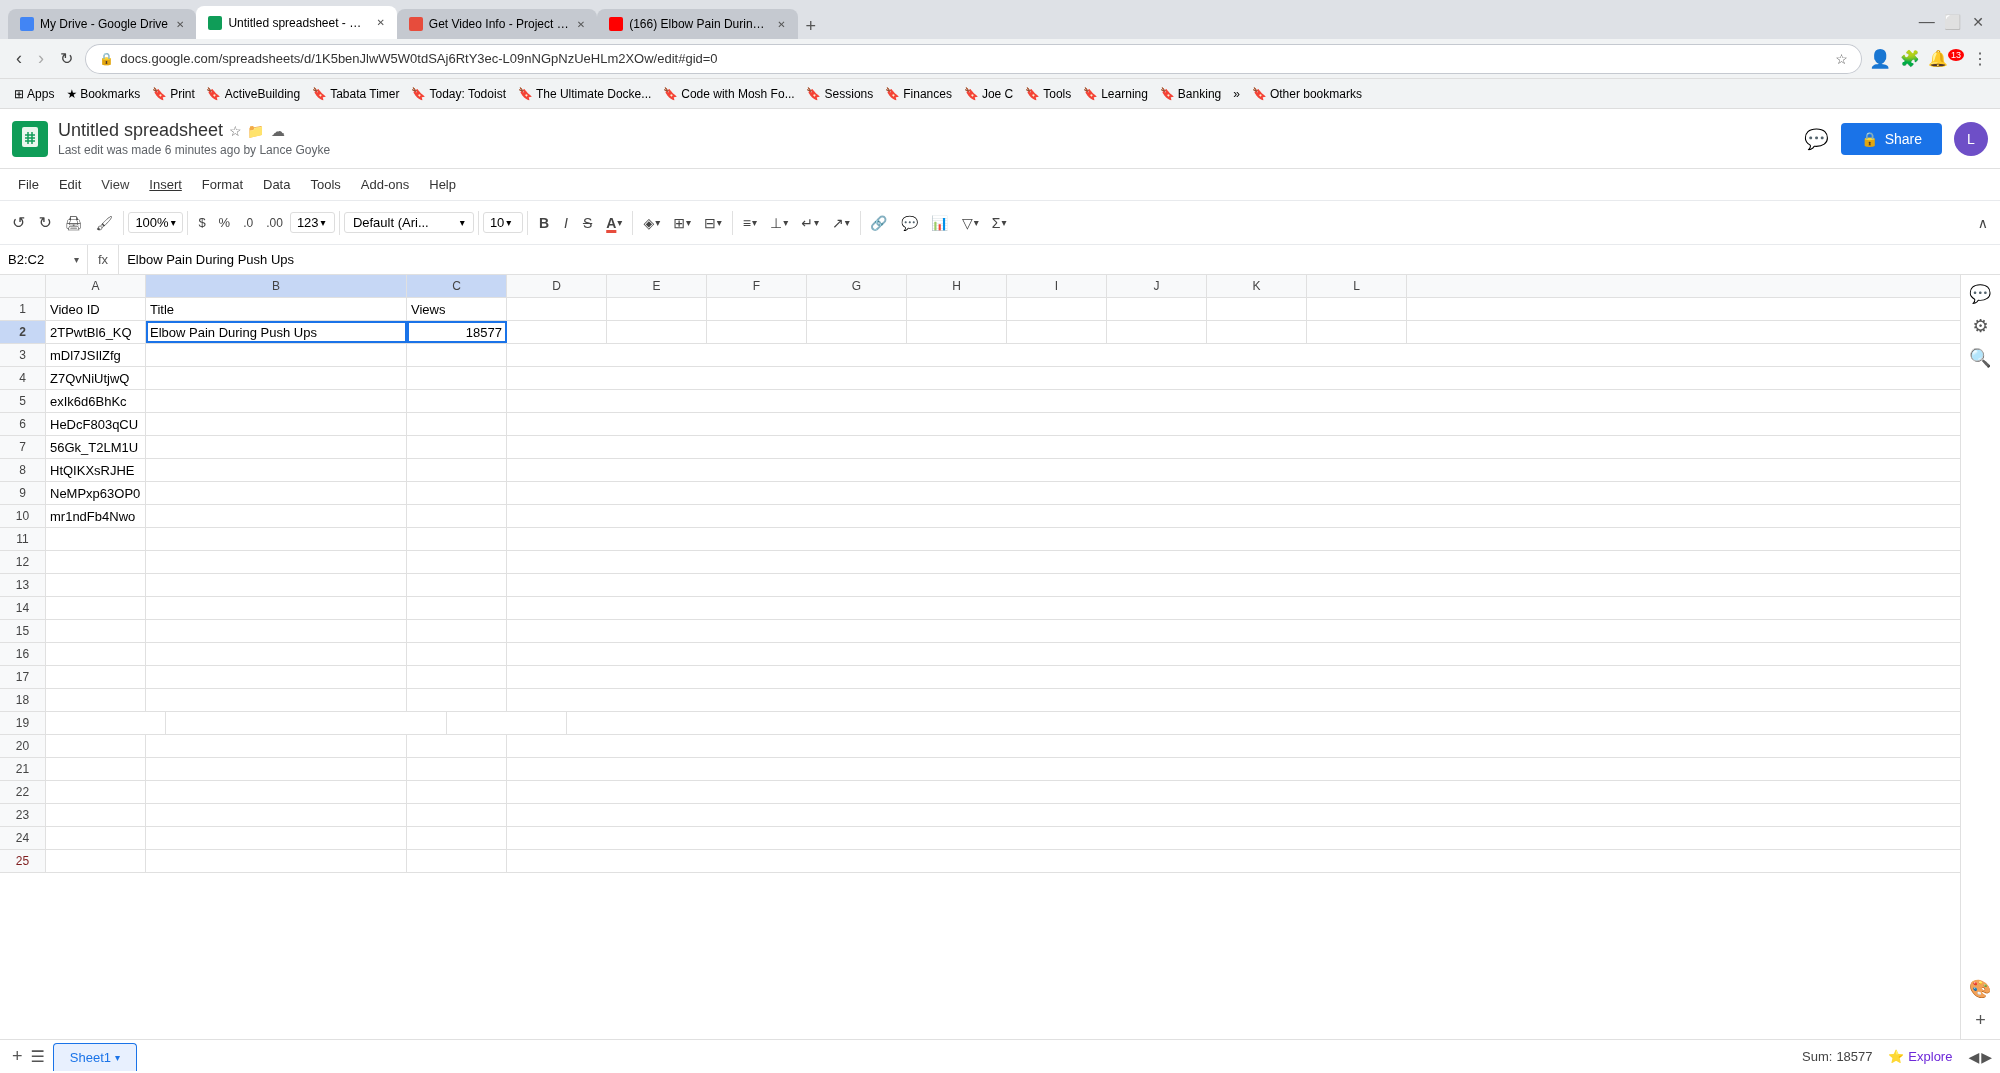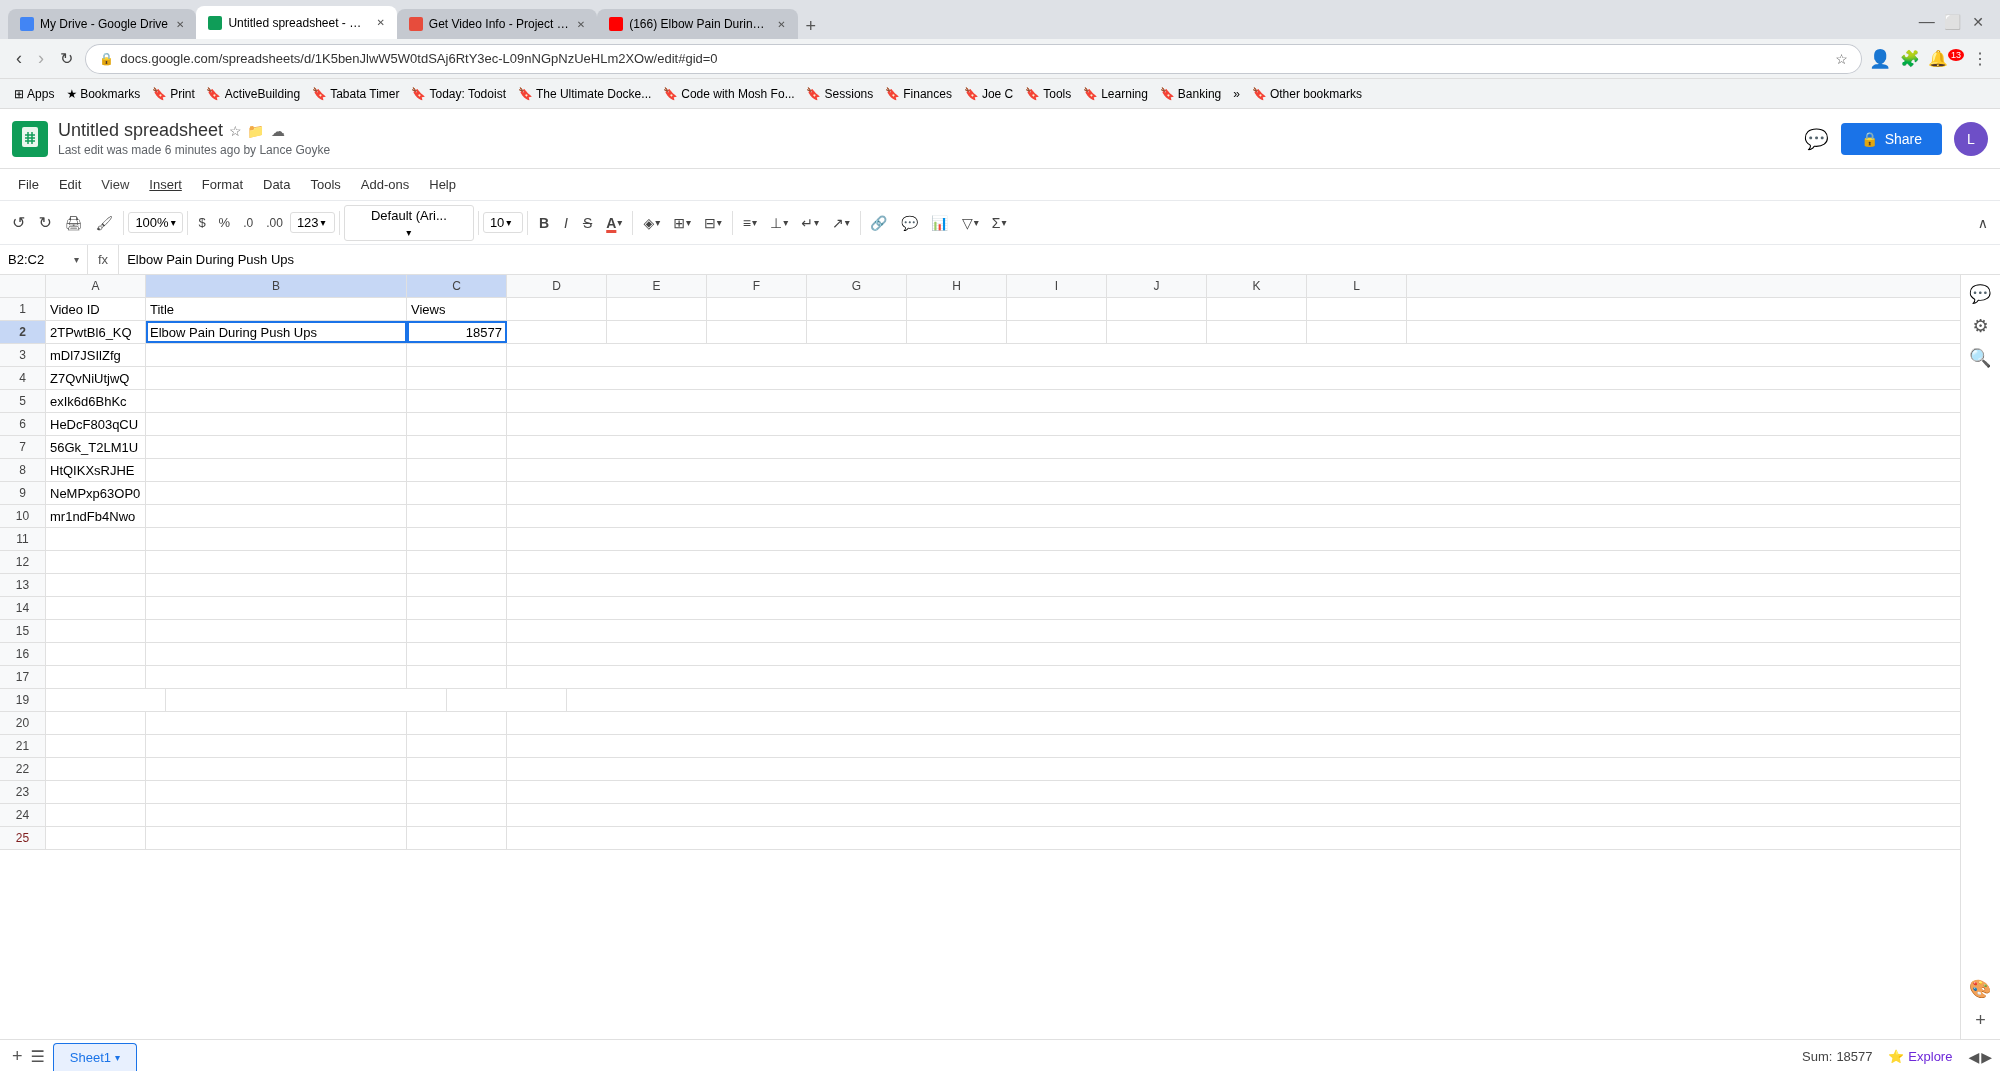--- a/index.html
+++ b/index.html
@@ -183,21 +183,21 @@
     <div style="width:1px; height:24px; background:#e0e0e0; margin:0 3px;"></div>
     <button style="background:none; border:none; padding:4px 6px; cursor:pointer; border-radius:3px; font-size:13px; color:#444;">$</button>
     <button style="background:none; border:none; padding:4px 6px; cursor:pointer; border-radius:3px; font-size:13px; color:#444;">%</button>
     <button style="background:none; border:none; padding:4px 6px; cursor:pointer; border-radius:3px; font-size:12px; color:#444;">.0</button>
     <button style="background:none; border:none; padding:4px 6px; cursor:pointer; border-radius:3px; font-size:12px; color:#444;">.00</button>
     <div style="border:1px solid #ddd; border-radius:3px; padding:2px 6px; font-size:13px; min-width:45px; cursor:pointer; display:flex; align-items:center; gap:2px;">
       <span>123</span>
       <span style="font-size:10px;">▾</span>
     </div>
     <div style="width:1px; height:24px; background:#e0e0e0; margin:0 3px;"></div>
-    <div style="border:1px solid #ddd; border-radius:3px; padding:2px 8px; font-size:13px; min-width:130px; cursor:pointer; display:flex; align-items:center; justify-content:space-between; gap:4px;flex-direction:column;">
+    <div style="border:1px solid #ddd; border-radius:3px; padding:2px 8px; font-size:13px; min-width:130px; cursor:pointer; display:flex; align-items:center; justify-content:space-between; gap:4px;">
       <span>Default (Ari...</span>
       <span style="font-size:10px;">▾</span>
     </div>
     <div style="width:1px; height:24px; background:#e0e0e0; margin:0 3px;"></div>
     <div style="border:1px solid #ddd; border-radius:3px; padding:2px 6px; font-size:13px; min-width:40px; cursor:pointer; display:flex; align-items:center; gap:2px;">
       <span>10</span>
       <span style="font-size:10px;">▾</span>
     </div>
     <div style="width:1px; height:24px; background:#e0e0e0; margin:0 3px;"></div>
     <button style="background:none; border:none; padding:4px 7px; cursor:pointer; border-radius:3px; font-size:14px; color:#444; font-weight:bold;">B</button>
@@ -417,20 +417,27 @@
     <div style="width:100px; border-right:1px solid #e0e0e0; height:22px; padding:0 4px;"></div>
     <div style="flex:1; height:22px;"></div>
   </div>
             <div style="display: flex; border-bottom: 1px solid rgb(224, 224, 224);">
     <div style="width:46px; min-width:46px; border-right:1px solid #e0e0e0; display:flex; align-items:center; justify-content:center; font-size:12px; color:#444; background:#f8f9fa; height:22px; cursor:pointer;">17</div>
     <div style="width:100px; border-right:1px solid #e0e0e0; height:22px; padding:0 4px;"></div>
     <div style="width:261px; border-right:1px solid #e0e0e0; height:22px; padding:0 4px;"></div>
     <div style="width:100px; border-right:1px solid #e0e0e0; height:22px; padding:0 4px;"></div>
     <div style="flex:1; height:22px;"></div>
   </div>
+            <div style="display: flex; border-bottom: 1px solid rgb(224, 224, 224);">
+    <div style="width:46px; min-width:46px; border-right:1px solid #e0e0e0; display:flex; align-items:center; justify-content:center; font-size:12px; color:#444; background:#f8f9fa; height:22px; cursor:pointer;">18</div>
+    <div style="width:100px; border-right:1px solid #e0e0e0; height:22px; padding:0 4px;"></div>
+    <div style="width:261px; border-right:1px solid #e0e0e0; height:22px; padding:0 4px;"></div>
+    <div style="width:100px; border-right:1px solid #e0e0e0; height:22px; padding:0 4px;"></div>
+    <div style="flex:1; height:22px;"></div>
+  </div>
             <div style="display: flex; border-bottom: 1px solid rgb(224, 224, 224); gap: 20px;">
     <div style="width:46px; min-width:46px; border-right:1px solid #e0e0e0; display:flex; align-items:center; justify-content:center; font-size:12px; color:#444; background:#f8f9fa; height:22px; cursor:pointer;">19</div>
     <div style="width:100px; border-right:1px solid #e0e0e0; height:22px; padding:0 4px;"></div>
     <div style="width:261px; border-right:1px solid #e0e0e0; height:22px; padding:0 4px;"></div>
     <div style="width:100px; border-right:1px solid #e0e0e0; height:22px; padding:0 4px;"></div>
     <div style="flex:1; height:22px;"></div>
   </div>
             <div style="display: flex; border-bottom: 1px solid rgb(224, 224, 224);">
     <div style="width:46px; min-width:46px; border-right:1px solid #e0e0e0; display:flex; align-items:center; justify-content:center; font-size:12px; color:#444; background:#f8f9fa; height:22px; cursor:pointer;">20</div>
     <div style="width:100px; border-right:1px solid #e0e0e0; height:22px; padding:0 4px;"></div>

